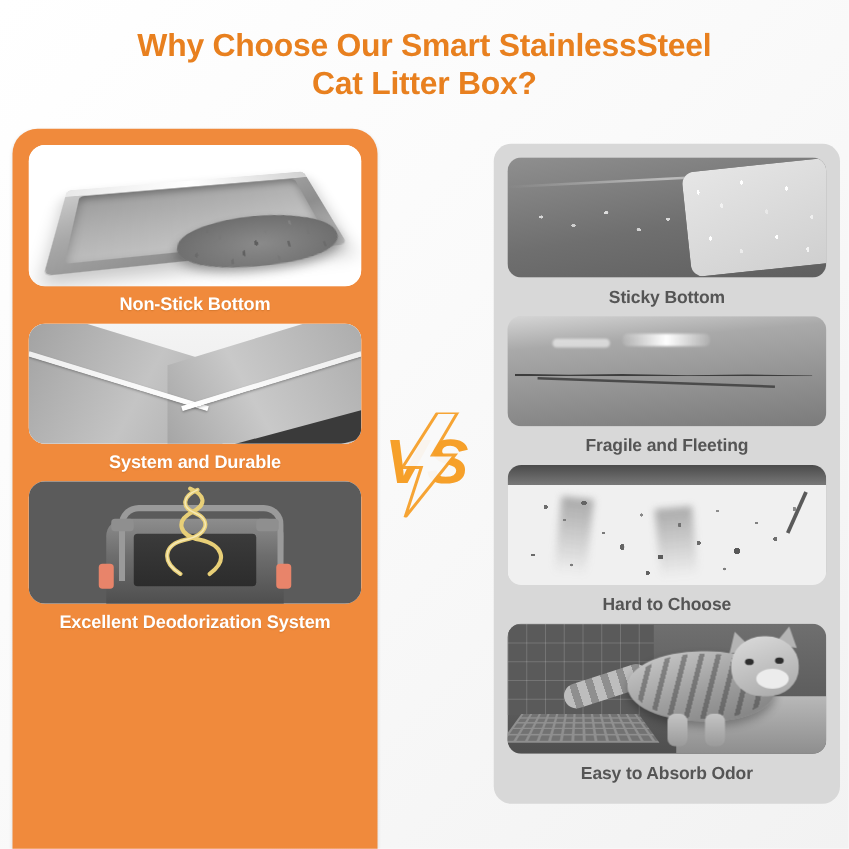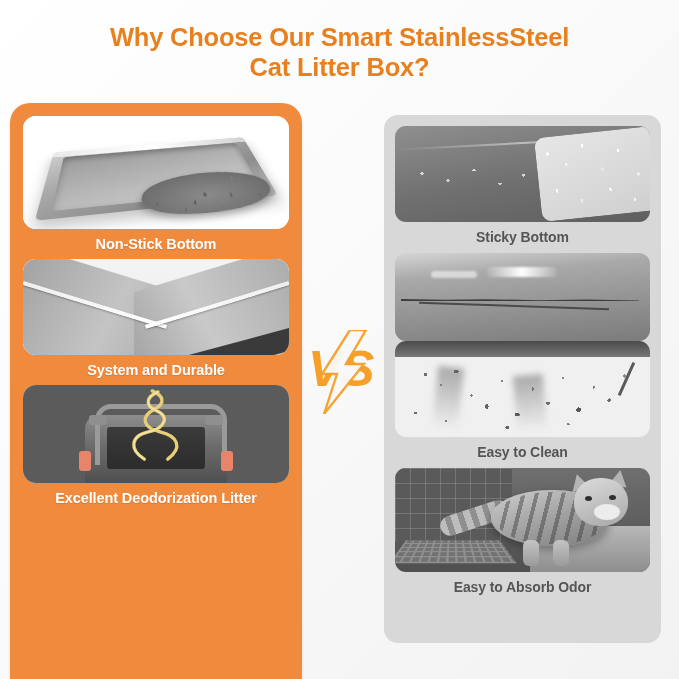--- a/index.html
+++ b/index.html
@@ -51,21 +51,21 @@
     font-weight:bold;
     font-size:14.5px;
     line-height:30px;
     height:30px;
     letter-spacing:-0.1px;
     text-shadow:0 1px 1px rgba(140,70,10,.25);
   }
 
   
   .right-panel{
-    position:absolute;left:384px;top:115px;
+    position:absolute;left:395px;top:115px;
     width:277px;height:528px;
     background:#d8d8d8;
     border-radius:14px;
     box-sizing:border-box;
     padding:11px 11px 0 11px;
   }
   .right-card{
     width:255px;
     border-radius:11px;
     overflow:hidden;
@@ -457,21 +457,21 @@
             <g fill="none" stroke="#e8cf77" stroke-width="3.4" stroke-linecap="round">
               <path d="M26 74 C10 64,12 50,30 46 C48 42,52 30,38 24 C26 19,28 10,40 5"></path>
               <path d="M50 74 C66 62,60 50,42 46 C24 42,22 30,36 23 C48 17,46 9,34 4"></path>
             </g>
             <g fill="none" stroke="#f7ecc0" stroke-width="1.2" stroke-linecap="round" opacity=".85">
               <path d="M26 74 C10 64,12 50,30 46 C48 42,52 30,38 24 C26 19,28 10,40 5"></path>
             </g>
           </svg>
         </div>
       </div>
-      <div class="left-label">Excellent Deodorization Litter</div>
+      <div class="left-label">Excellent Deodorization System</div>
     </div>
 
   </div>
 
   <div class="right-panel">
 
     <div>
       <div class="right-card">
         <div class="img-sticky">
           <div class="sticky-line"></div>
@@ -484,33 +484,34 @@
 
     <div>
       <div class="right-card">
         <div class="img-crack">
           <div class="crack-hl"></div>
           <div class="crack-hl2"></div>
           <div class="crack-line"></div>
           <div class="crack-line2"></div>
         </div>
       </div>
+      <div class="right-label">Fragile and Fleeting</div>
     </div>
 
     <div>
       <div class="right-card">
         <div class="img-dirty">
           <div class="dirty-top"></div>
           <div class="dirty-scatter"></div>
           <div class="dirty-streak"></div>
           <div class="dirty-streak2"></div>
           <div class="dirty-tool"></div>
         </div>
       </div>
-      <div class="right-label">Easy to Clean</div>
+      <div class="right-label">Hard to Choose</div>
     </div>
 
     <div>
       <div class="right-card">
         <div class="img-cat">
           <div class="cat-tile"></div>
           <div class="cat-box"></div>
           <div class="cat-grate"></div>
           <div class="cat-tail"></div>
           <div class="cat-body"></div>

